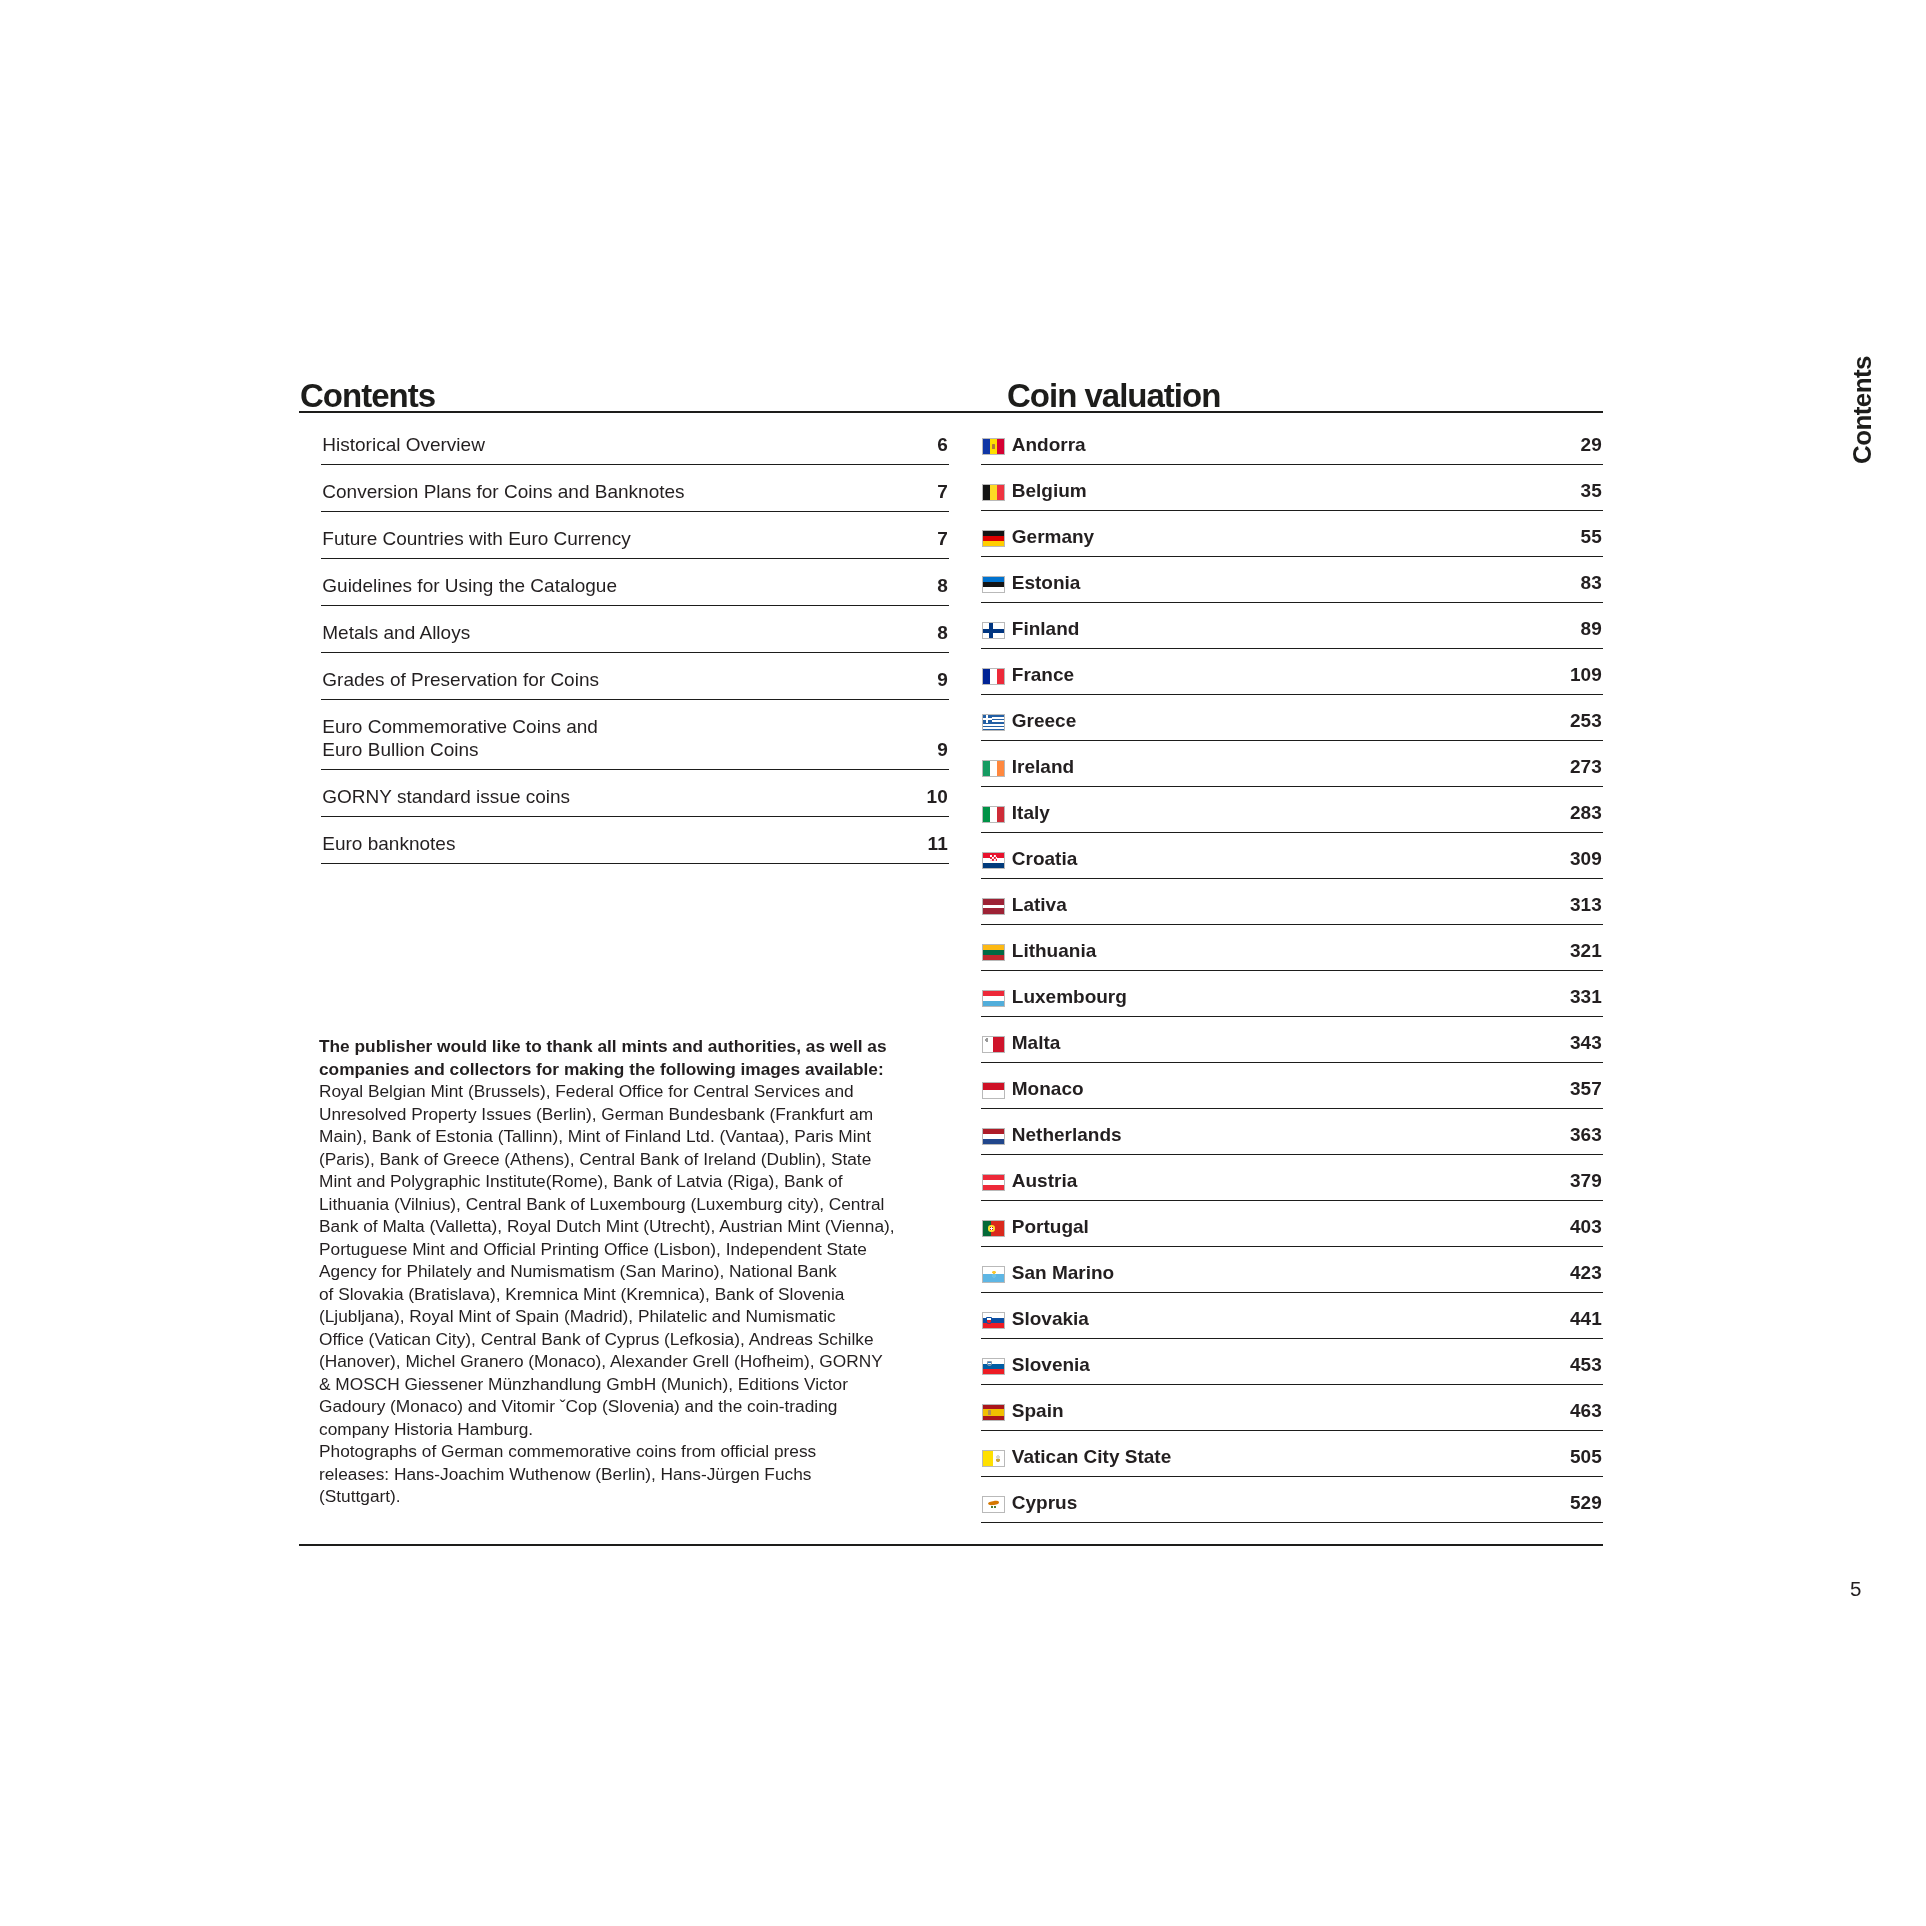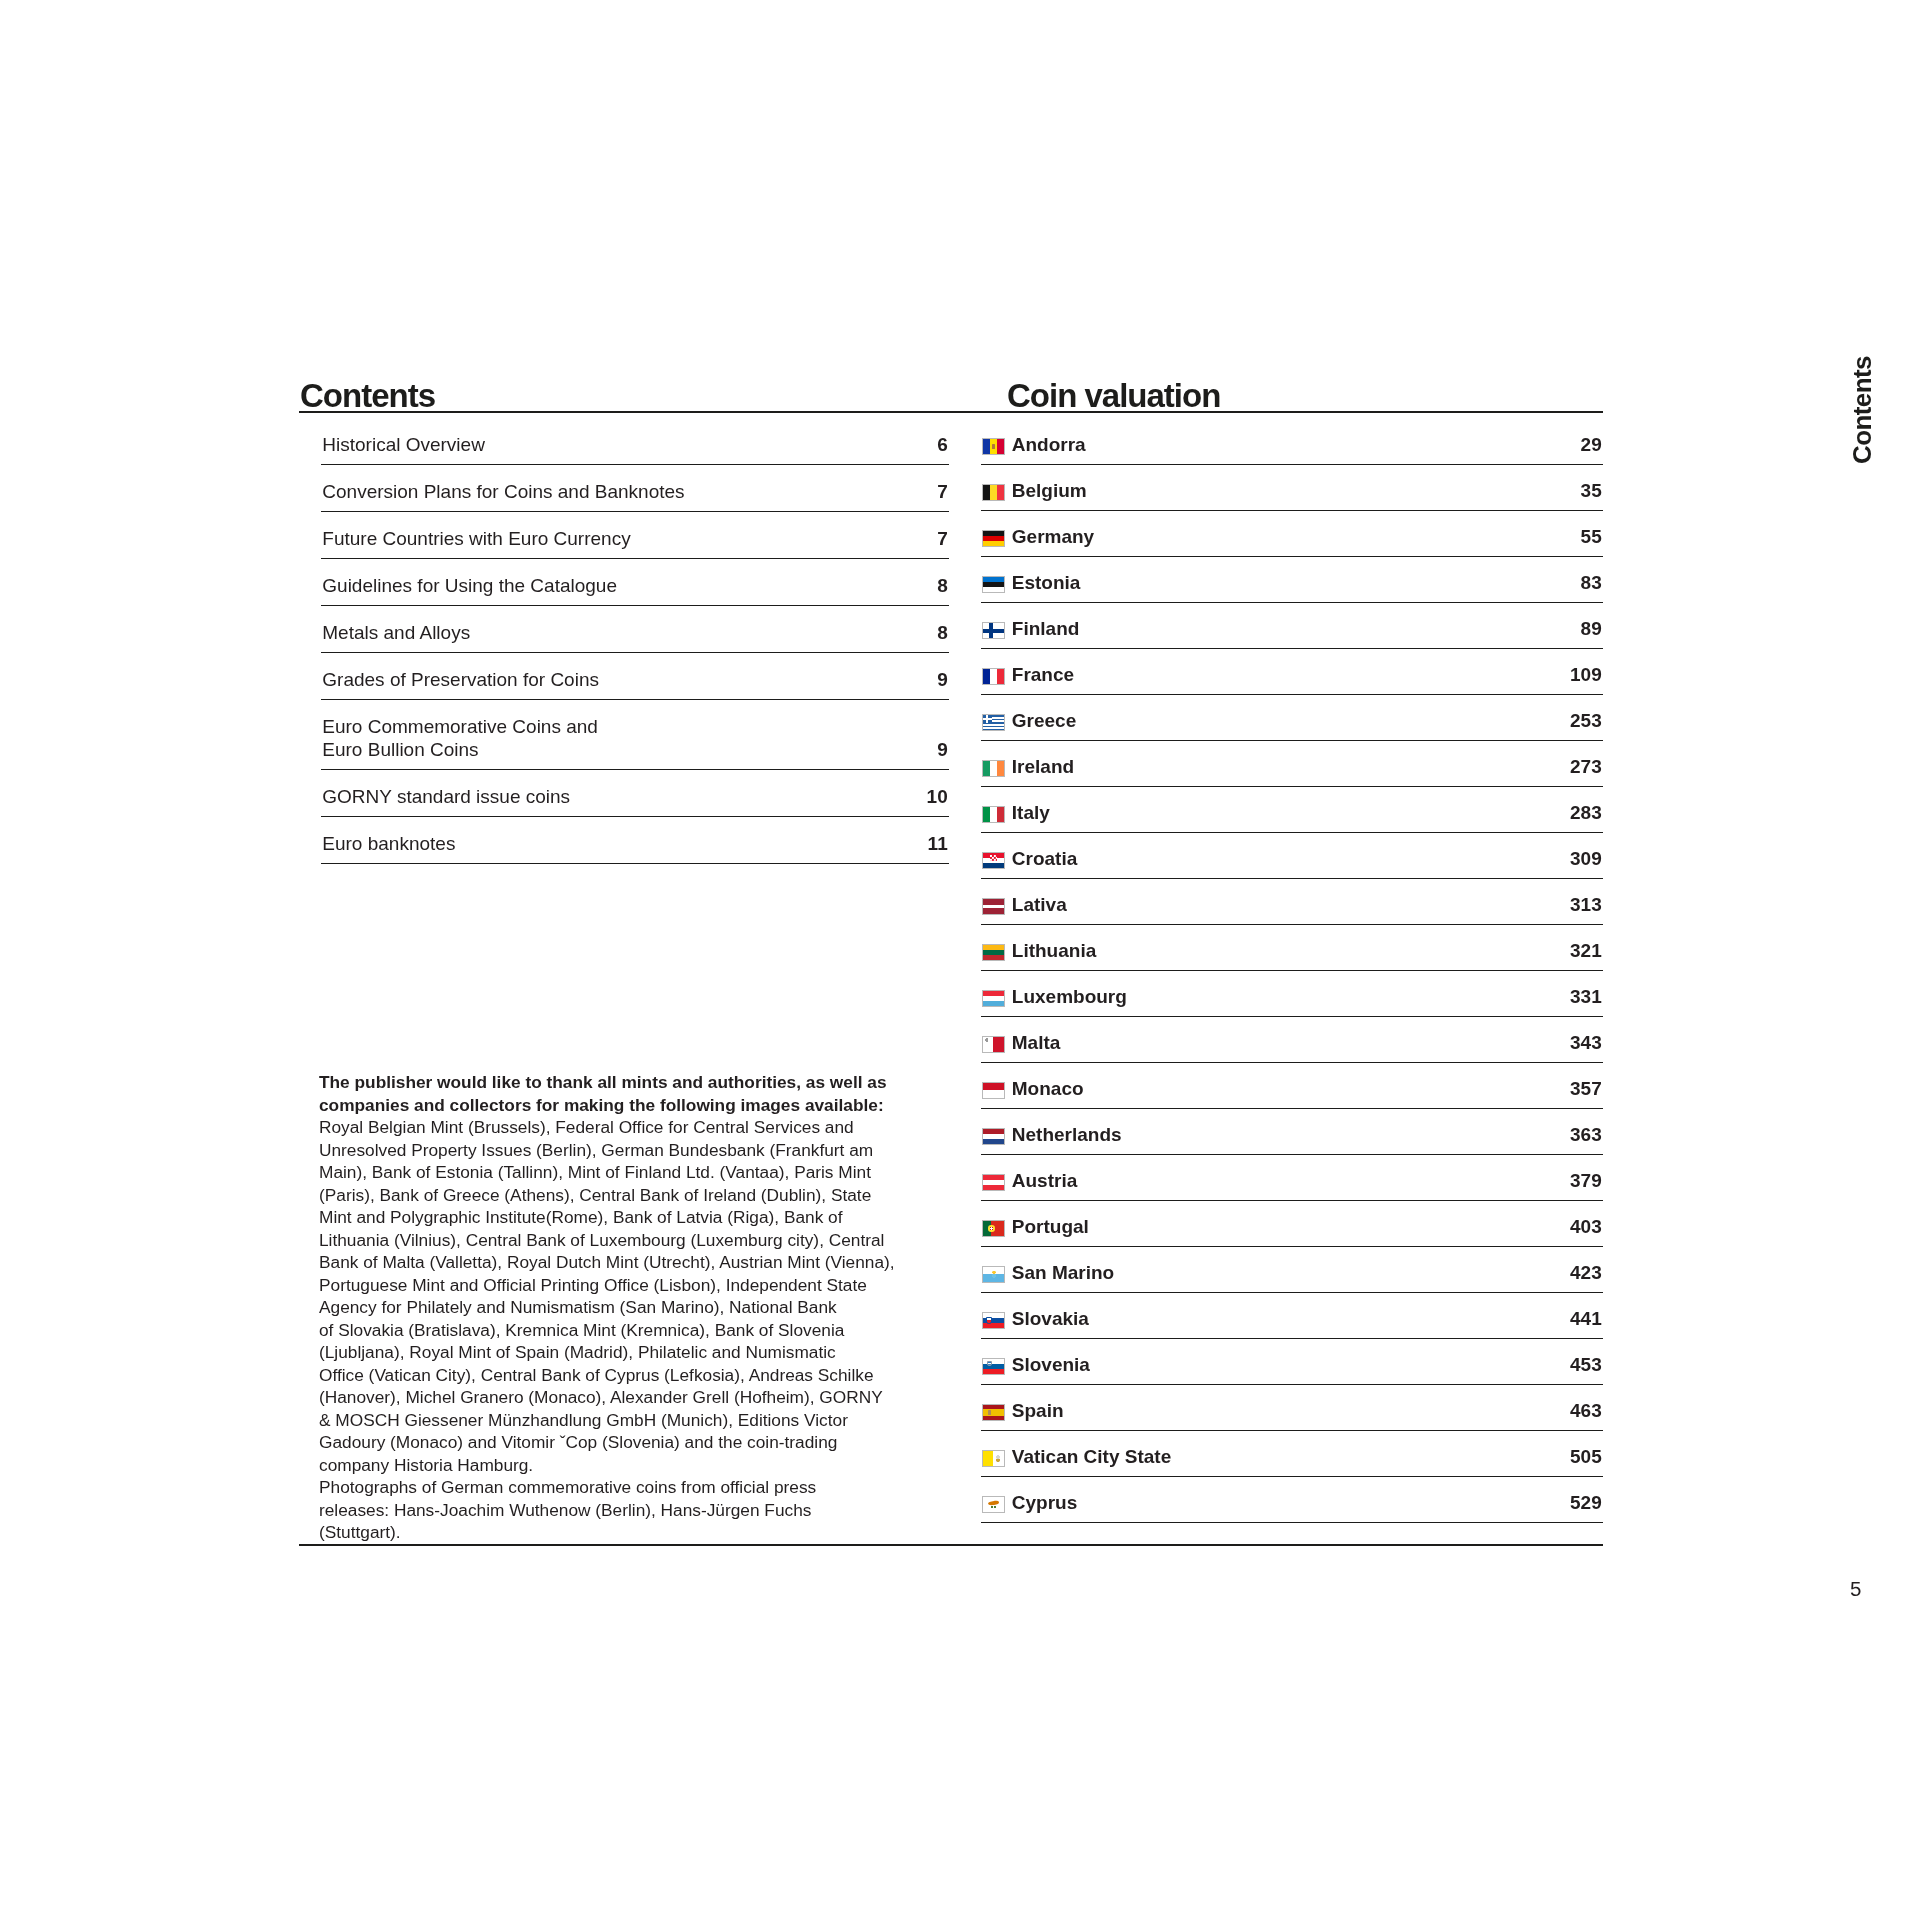--- a/index.html
+++ b/index.html
@@ -91,21 +91,21 @@
       radial-gradient(circle at 50% 28%,#d7d7d7 0 1.6px,transparent 1.9px),
       radial-gradient(circle at 50% 72%,#caa53d 0 1.9px,transparent 2.2px);}
   .f-cyprus{background:#fff;}
   .f-cyprus::before{content:"";position:absolute;left:4.5px;top:4.5px;width:11px;height:3.9px;
     border-radius:60% 40% 50% 50%;background:#d57800;transform:rotate(-6deg);}
   .f-cyprus::after{content:"";position:absolute;left:7px;top:9px;width:6.4px;height:2.6px;
     background:
       radial-gradient(circle at 25% 50%,#4e7d35 0 1px,transparent 1.3px),
       radial-gradient(circle at 75% 50%,#4e7d35 0 1px,transparent 1.3px);}
   
-  #ack{position:absolute;left:319px;top:1035px;width:646px;font-size:17.3px;line-height:22.5px;margin-top:36px;}
+  #ack{position:absolute;left:319px;top:1035px;width:646px;font-size:17.3px;line-height:22.5px;}
   #ack .bold{font-weight:700;white-space:pre-line;}
   #ack .body{white-space:pre-line;}
   
   #side-label{
     position:absolute;left:1791px;top:397px;width:141px;text-align:center;
     transform:rotate(-90deg);font-size:26px;font-weight:700;color:#1d1d1b;
     letter-spacing:-0.6px;line-height:1;
   }
   #folio{position:absolute;left:1850px;top:1579px;font-size:20.5px;line-height:1;}
 </style>

